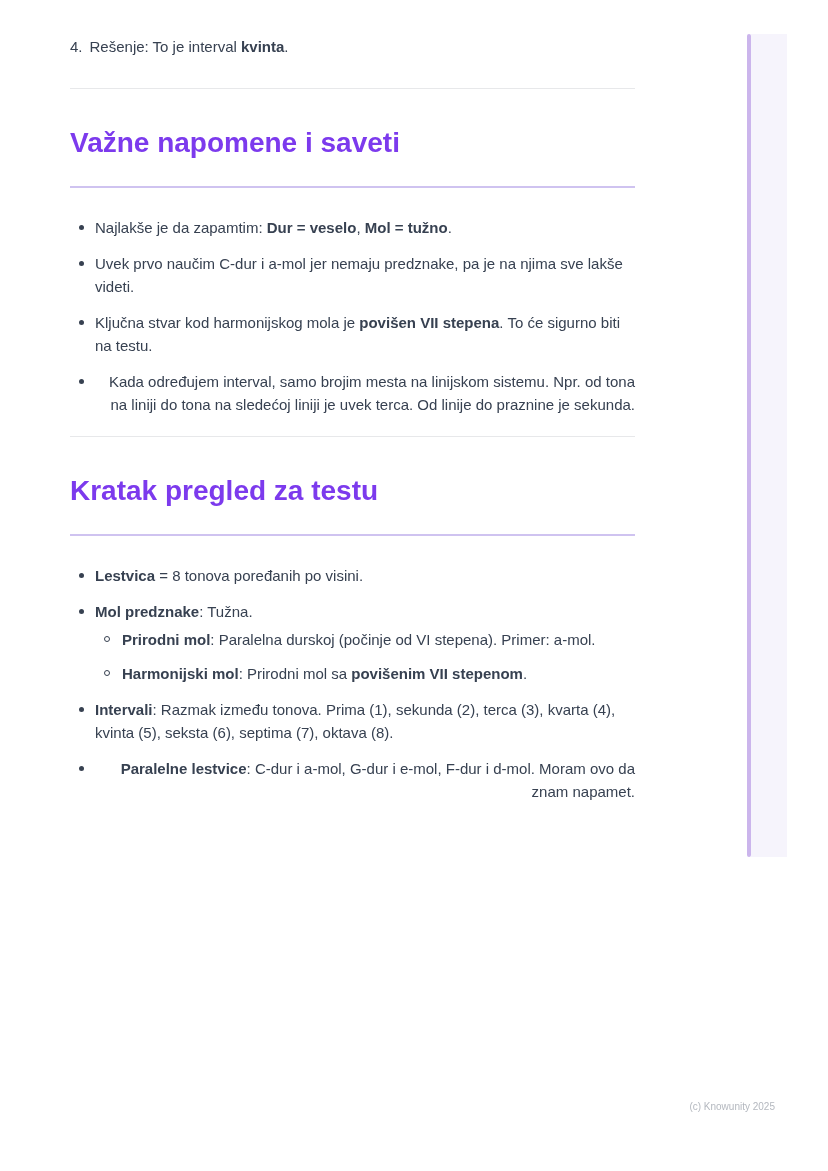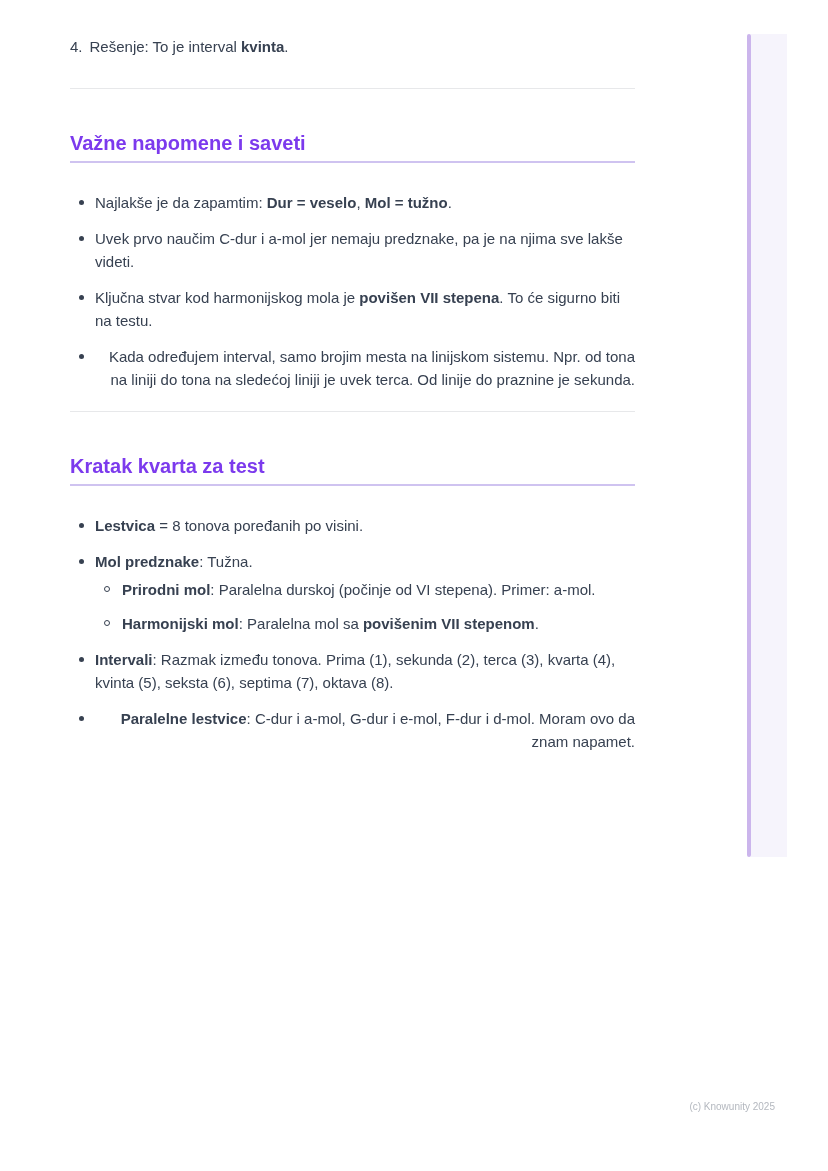--- a/index.html
+++ b/index.html
@@ -15,25 +15,25 @@
 
   .intro { margin-top:36px; font-size:15px; line-height:22px; display:flex; }
   .intro-number { margin-right:7px; }
 
   .divider { border:none; border-top:1px solid var(--divider,#e7e8ea); }
   .divider.d1 { margin-top:30px; }
   .divider.d2 { margin-top:20px; }
 
   .section-title {
     margin-top:38px;
-    font-size:20px;
+    font-size:28px;
     font-weight:bold;
     line-height:32px;
     color:var(--accent,#7c3aed);
-    padding-bottom:2px;
+    padding-bottom:27px;
     border-bottom:2px solid var(--heading-underline,#cfc3f0);
   }
 
   .bullet-list { list-style:none; margin-top:28px; font-size:15px; line-height:23px; }
   .bullet-list > li { position:relative; padding-left:25px; margin-bottom:13px; }
   .bullet-list > li:last-child { margin-bottom:0;text-align:right; }
   .bullet-list > li::before {
     content:""; position:absolute; left:9px; top:9px;
     width:5px; height:5px; border-radius:50%;
     background:var(--body-text,#374151);
@@ -76,26 +76,26 @@
     <h2 class="section-title">Važne napomene i saveti</h2>
     <ul class="bullet-list">
         <li><span><span>Najlakše je da zapamtim: </span><span class="b">Dur = veselo</span><span>, </span><span class="b">Mol = tužno</span><span>.</span></span></li>
         <li><span><span>Uvek prvo naučim C-dur i a-mol jer nemaju predznake, pa je na njima sve lakše videti.</span></span></li>
         <li><span><span>Ključna stvar kod harmonijskog mola je </span><span class="b">povišen VII stepena</span><span>. To će sigurno biti na testu.</span></span></li>
         <li><span><span>Kada određujem interval, samo brojim mesta na linijskom sistemu. Npr. od tona na liniji do tona na sledećoj liniji je uvek terca. Od linije do praznine je sekunda.</span></span></li>
       </ul>
 
     <hr class="divider d2">
 
-    <h2 class="section-title">Kratak kvarta za test</h2>
+    <h2 class="section-title">Kratak pregled za testu</h2>
     <ul class="bullet-list">
         <li><span><span class="b">Lestvica</span><span> = 8 tonova poređanih po visini.</span></span></li>
         <li><span><span class="b">Mol predznake</span><span>: Tužna.</span></span><ul class="sub-list">
             <li><span><span class="b">Prirodni mol</span><span>: Paralelna durskoj (počinje od VI stepena). Primer: a-mol.</span></span></li>
-            <li><span><span class="b">Harmonijski mol</span><span>: Paralelna mol sa </span><span class="b">povišenim VII stepenom</span><span>.</span></span></li>
+            <li><span><span class="b">Harmonijski mol</span><span>: Prirodni mol sa </span><span class="b">povišenim VII stepenom</span><span>.</span></span></li>
           </ul></li>
         <li><span><span class="b">Intervali</span><span>: Razmak između tonova. Prima (1), sekunda (2), terca (3), kvarta (4), kvinta (5), seksta (6), septima (7), oktava (8).</span></span></li>
         <li><span><span class="b">Paralelne lestvice</span><span>: C-dur i a-mol, G-dur i e-mol, F-dur i d-mol. Moram ovo da znam napamet.</span></span></li>
       </ul>
 
   </div>
 
   <div class="footer">(c) Knowunity 2025</div>
 
   <div class="scrollbar">

